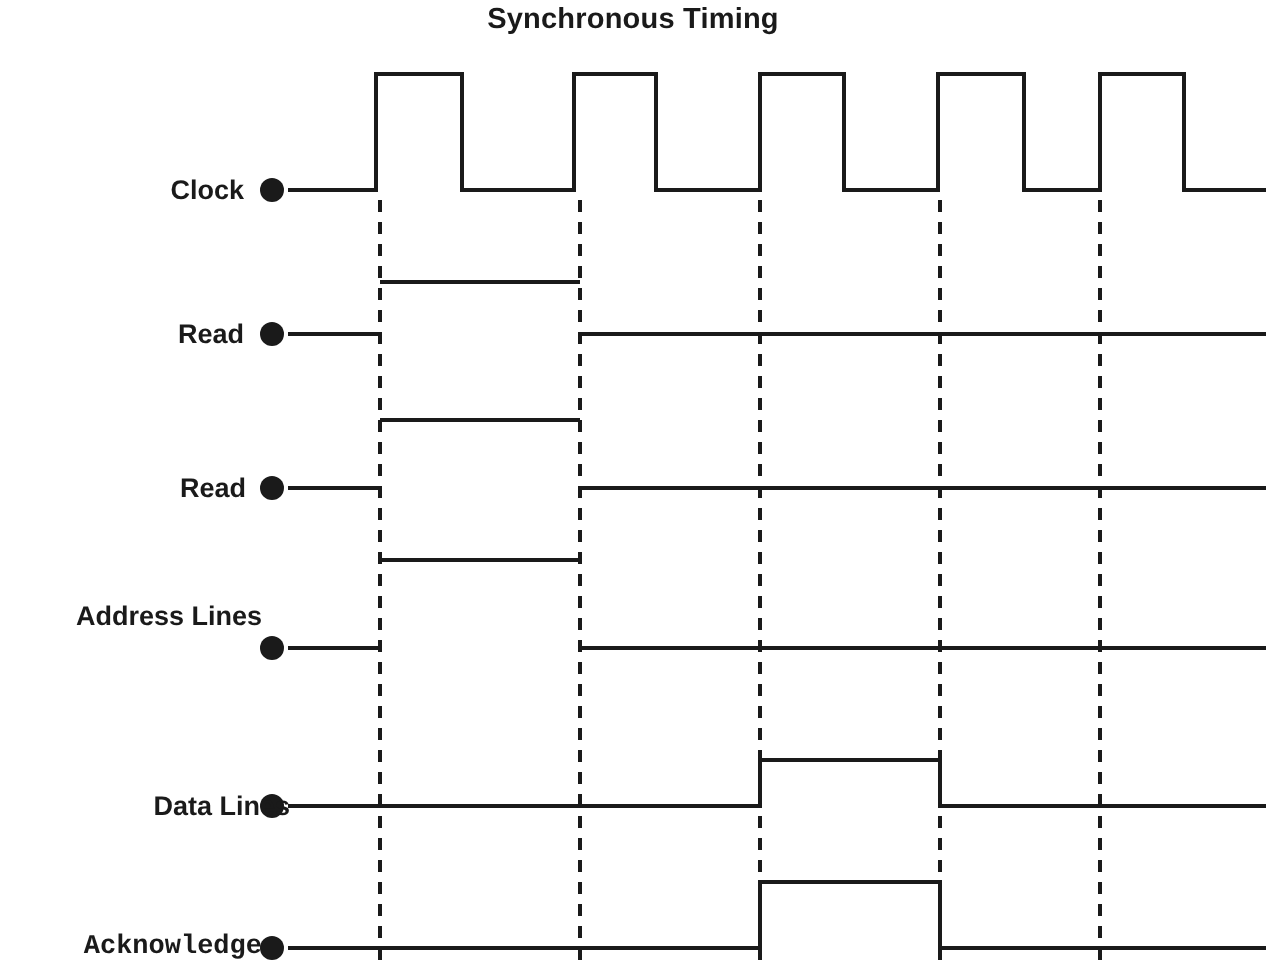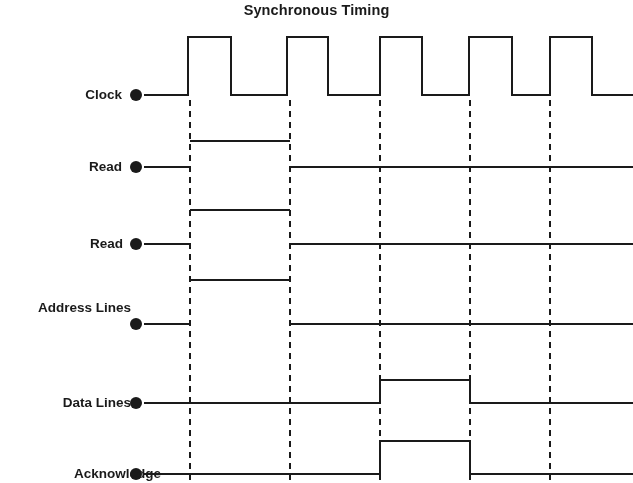--- a/index.html
+++ b/index.html
@@ -79,17 +79,17 @@
         <circle cx="136" cy="403" r="6" fill="#1a1a1a"></circle>
         <circle cx="136" cy="474" r="6" fill="#1a1a1a"></circle>
       </g>
   </svg>
 
   <div id="label-layer">
       <div class="sig-label" style="right: 511px; top: 95px;">Clock</div>
       <div class="sig-label" style="right: 511px; top: 167px;">Read</div>
       <div class="sig-label" style="right: 510px; top: 244px;">Read</div>
       <div class="sig-label" style="right: 502px; top: 308px;">Address Lines</div>
-      <div class="sig-label" style="right: 502px; top: 403px;">Data Lines</div>
-      <div class="sig-label" style="right: 472px; top: 474px;">Acknowledge</div>
+      <div class="sig-label" style="right: 488px; top: 403px;">Data Lines</div>
+      <div class="sig-label" style="right: 502px; top: 474px; font-family: Liberation Mono, monospace;">Acknowledge</div>
     </div>
 
 </div>
 
 </body></html>

